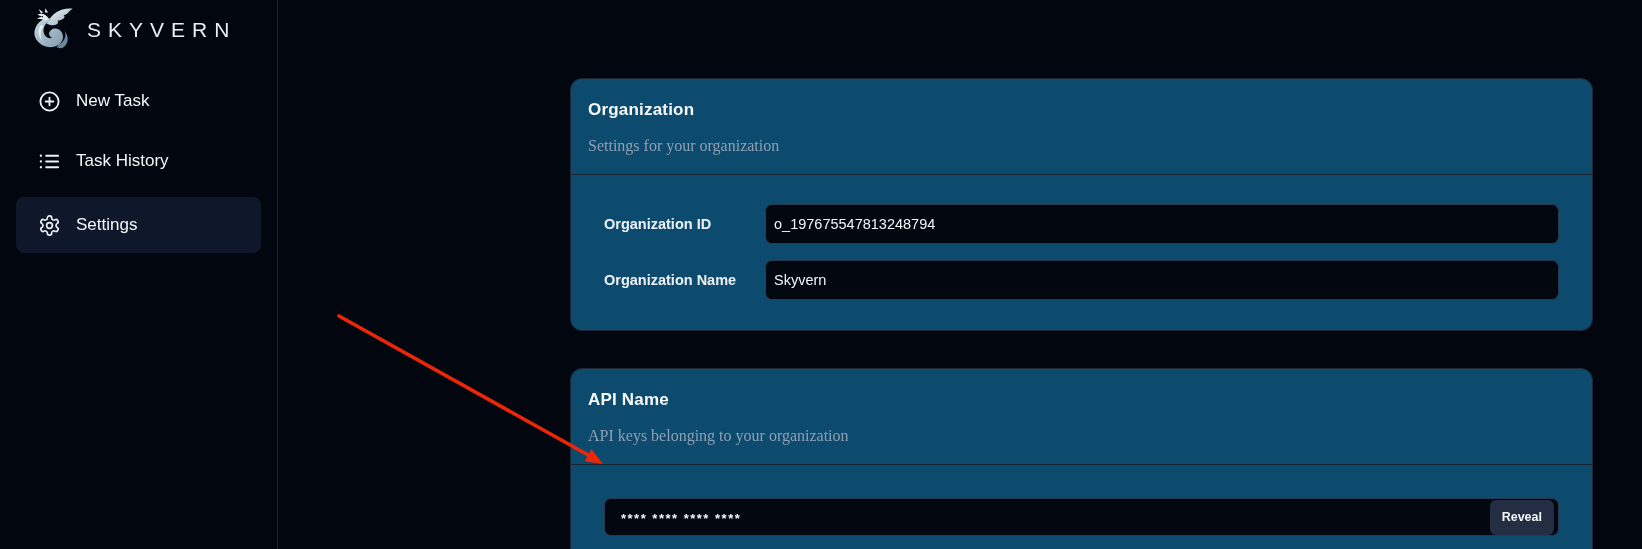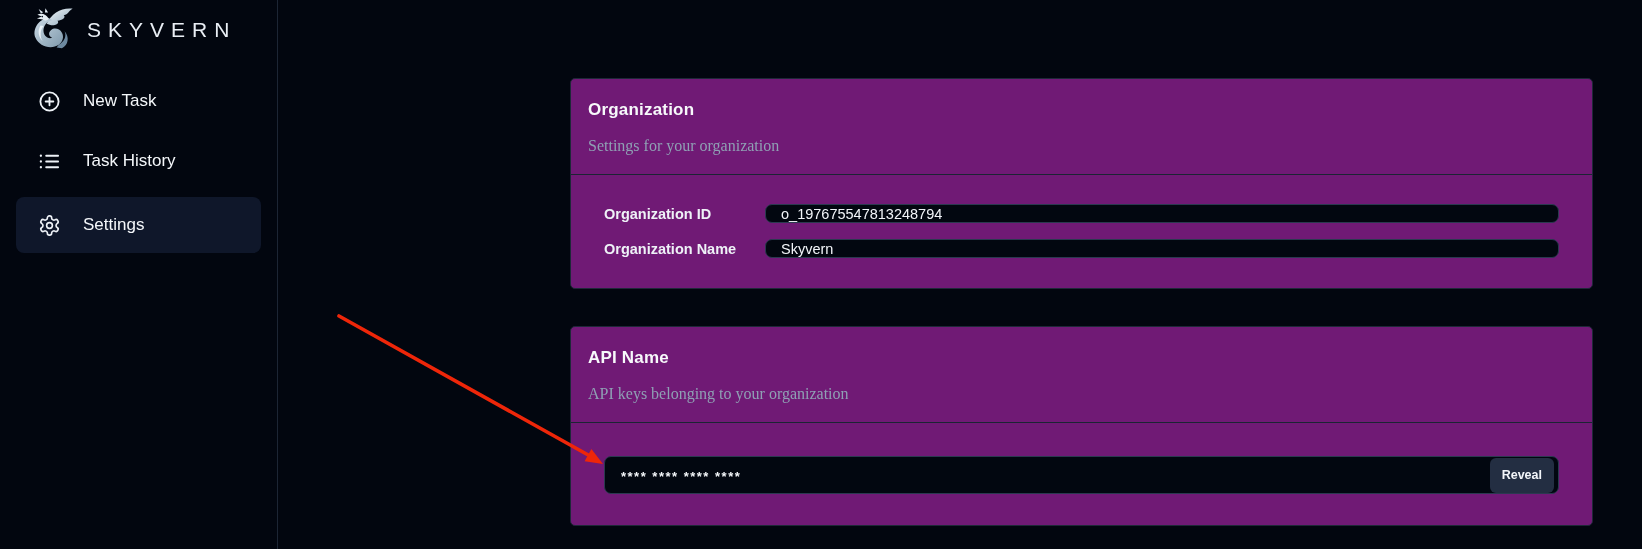--- a/index.html
+++ b/index.html
@@ -22,50 +22,50 @@
     display:flex; align-items:center; gap:9px;
     padding:4px 10px 0 28px; height:56px;
   }
   .logo-mark { width:50px; height:50px; flex:none; }
   .logo-text {
     font-size:21px; font-weight:400; letter-spacing:7px;
     color:#e9eef4; white-space:nowrap;
   }
   .nav { padding:21px 16px 0 16px; }
   .nav-item {
-    display:flex; align-items:center; gap:22px;
+    display:flex; align-items:center; gap:15px;
     height:48px; padding:0 22px; margin-bottom:12px;
     border-radius:8px; cursor:pointer;
     font-size:17px; font-weight:500; color:#f4f7fa;
   }
   .nav-item.active { height:56px; background:#0f172a; }
   .nav-icon { width:23px; height:23px; flex:none; display:block; }
   .nav-icon svg { width:100%; height:100%; stroke:#eef2f7; stroke-width:1.9;
                   fill:none; stroke-linecap:round; stroke-linejoin:round; }
 
   
   .content { position:absolute; left:570px; top:78px; width:1023px; }
   .card {
-    border:1px solid #1e2838; border-radius:5px; background:#701a75;
+    border:1px solid #1e2838; border-radius:12px; background:#0c4a6e;
   }
   .card + .card { margin-top:37px; }
   .card-header { padding:21px 17px 19px 17px; border-bottom:1px solid #1b2433; }
   .card-title { font-size:17px; font-weight:700; color:#f7f9fb; letter-spacing:.2px; }
   .card-subtitle { margin-top:17px; font-size:16px; color:#8fa0b4;font-family:Liberation Serif, serif; }
   .card-body { padding:29px 33px 30px 33px; }
   .card-body.api { padding:33px 33px 31px 33px; }
 
   .field-row { display:flex; align-items:center; gap:28px; }
   .field-row + .field-row { margin-top:16px; }
   .field-label { flex:none; width:133px; font-size:14.5px; font-weight:600; color:#eef2f7; }
   .text-input {
-    flex:1; height:19px; min-width:0;
+    flex:1; height:40px; min-width:0;
     background:#020710; color:#f2f5f9;
     border:1px solid #2b3950; border-radius:7px;
-    padding:0 15px; font-size:14.5px;
+    padding:0 8px; font-size:14.5px;
     font-family:"Liberation Sans", sans-serif;
     outline:none;
   }
 
   .apikey-box {
     display:flex; align-items:center;
     height:38px; padding:0 4px 0 16px;
     border:1px solid #2b3950; border-radius:7px; background:#020710;
   }
   .apikey-masked {

